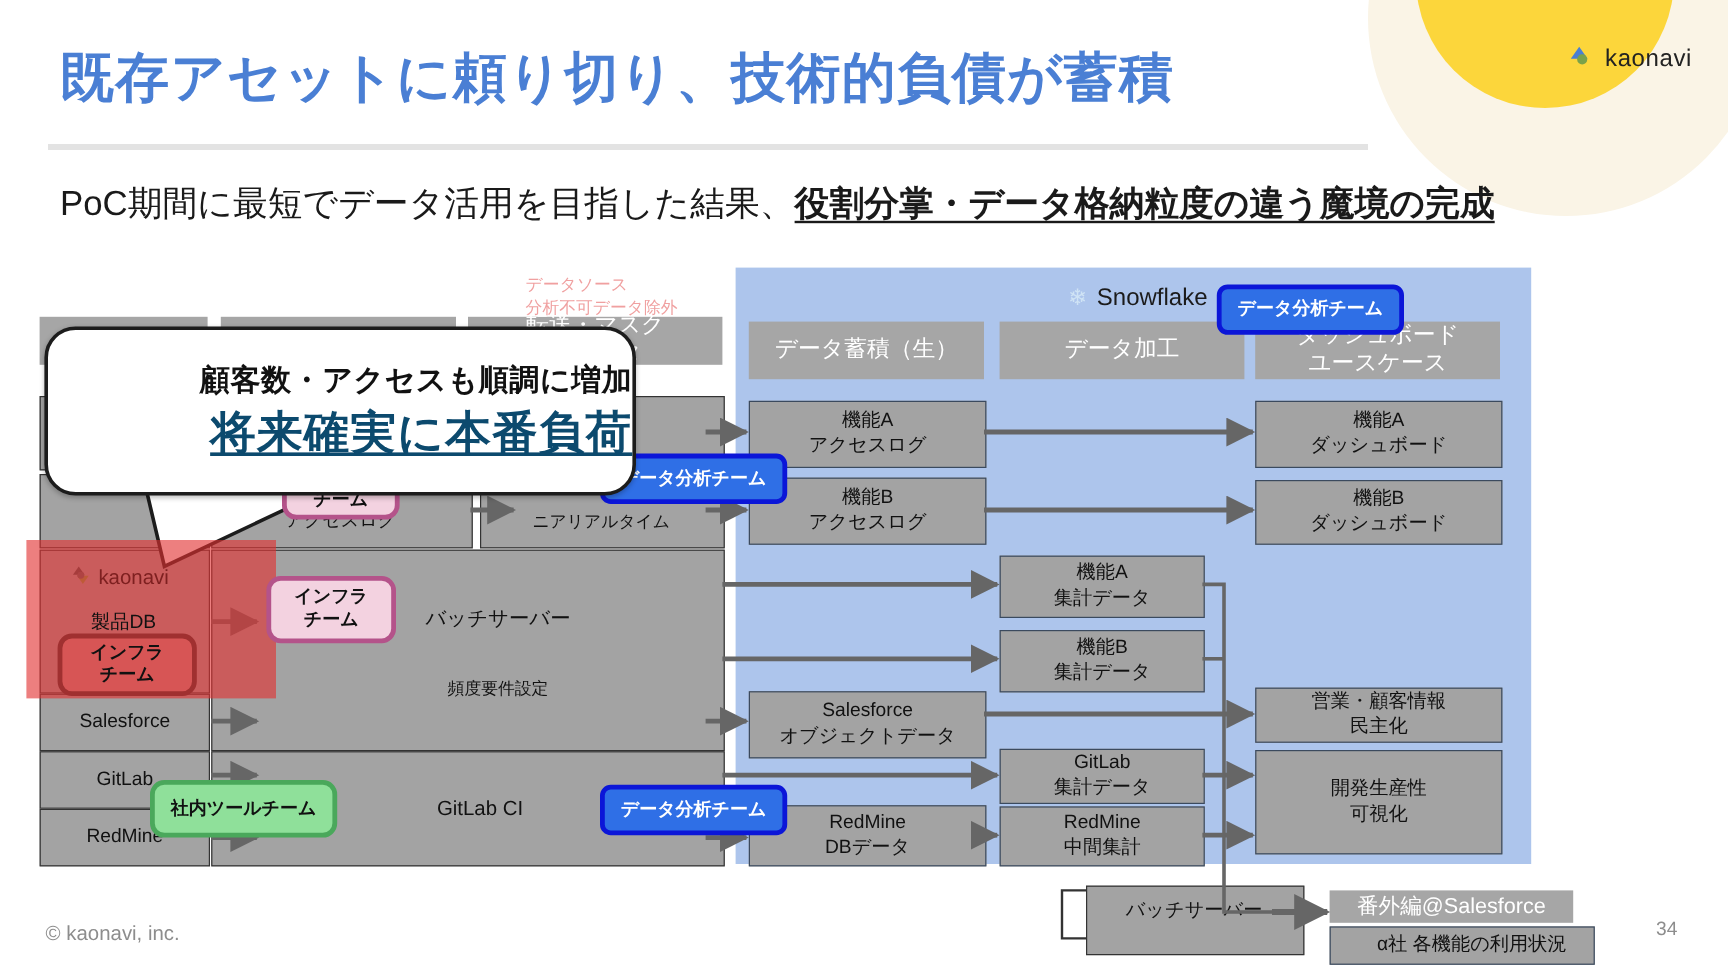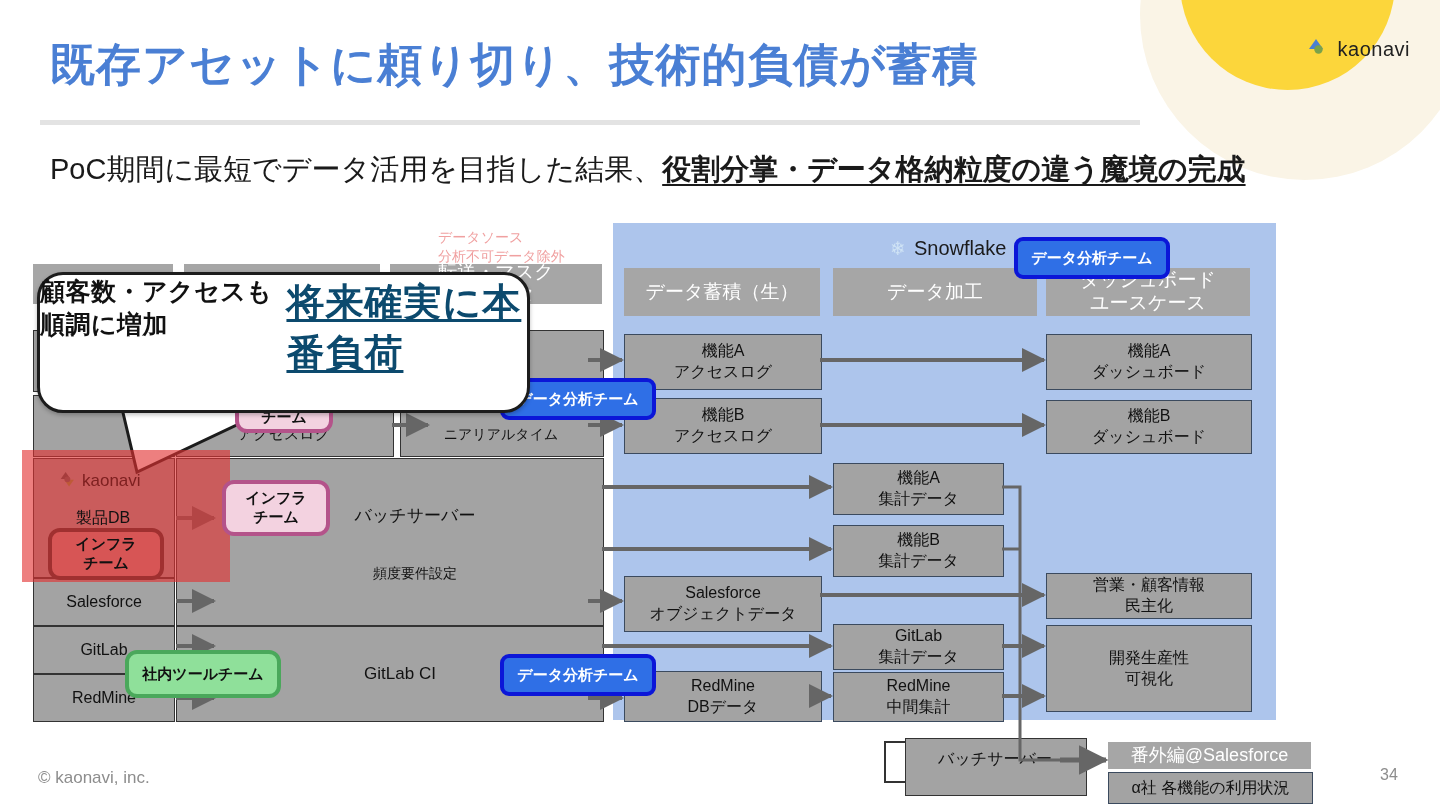--- a/index.html
+++ b/index.html
@@ -88,21 +88,21 @@
   }
 
   
   .wires{position:absolute;left:0;top:0;width:1440px;height:810px;pointer-events:none;}
 
   
   .callout{
     position:absolute;left:37px;top:272px;width:487px;height:135px;
     background:#fff;border:3px solid #1c1c1c;border-radius:26px;
     box-shadow:0 2px 4px rgba(0,0,0,.25);
-    display:flex;align-items:flex-start;justify-content:center;
+    display:flex;flex-direction:column;align-items:flex-end;justify-content:center;
   }
   .callout .l1{font-size:25px;font-weight:bold;color:#111;letter-spacing:.5px;}
   .callout .l2{font-size:38px;font-weight:bold;color:#0c4a6e;text-decoration:underline;
                text-underline-offset:4px;margin-top:2px;letter-spacing:1px;}
 </style>
 </head>
 <body>
 
 <div class="slide">
 
@@ -217,21 +217,21 @@
       <span>民主化</span>
     </div>
     <div class="box" style="left:1046px;top:625px;width:204px;height:85px;flex-direction:column;">
       <span>開発生産性</span>
       <span>可視化</span>
     </div>
 
     <div class="box plain" style="left:905px;top:738px;width:180px;height:56px;"></div>
     <div class="lbl" style="left:905px;top:748px;width:180px;font-size:16px;">バッチサーバー</div>
     <div class="hdr" style="left:1108px;top:742px;width:203px;height:27px;font-size:18px;">番外編@Salesforce</div>
-    <div class="box" style="left:1108px;top:772px;width:203px;height:30px;font-size:16px;">α社 各機能の利用状況</div>
+    <div class="box" style="left:1108px;top:772px;width:203px;height:30px;font-size:16px;padding-left:16px;">α社 各機能の利用状況</div>
 
     <svg class="wires">
       <defs>
         <marker id="ah" markerWidth="7" markerHeight="7" refX="5.5" refY="3" orient="auto">
           <path d="M0,0 L6,3 L0,6 z" fill="#666"></path>
         </marker>
         <marker id="ahd" markerWidth="7" markerHeight="7" refX="5.5" refY="3" orient="auto">
           <path d="M0,0 L6,3 L0,6 z" fill="#555"></path>
         </marker>
       </defs>

